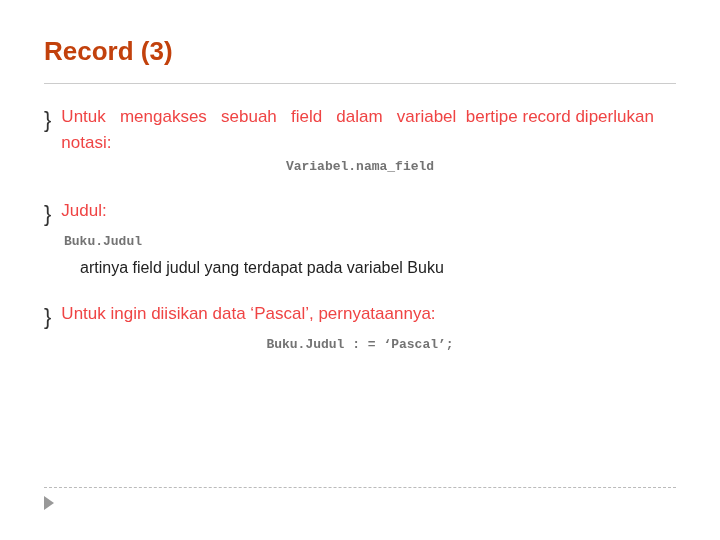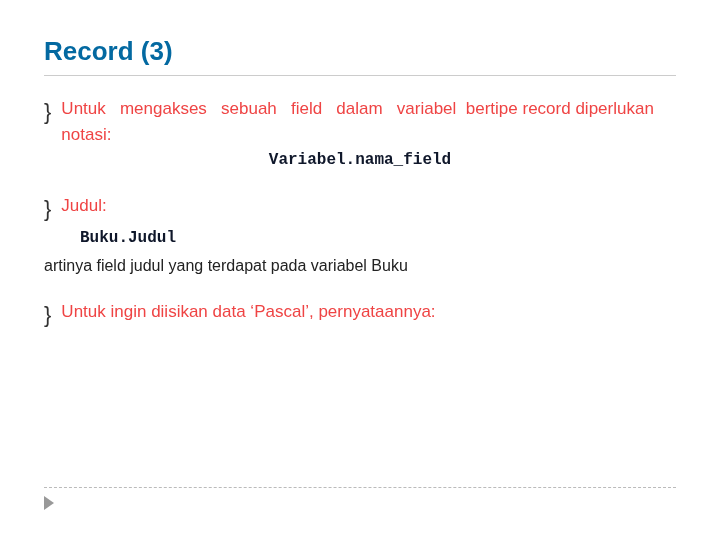--- a/index.html
+++ b/index.html
@@ -21,23 +21,23 @@
       width: 720px;
       height: 540px;
       padding: 36px 44px 30px 44px;
       display: flex;
       flex-direction: column;
     }
 
     .title {
       font-size: 26px;
       font-weight: bold;
-      color: #0369a1;
+      color: #c2410c;
       margin-bottom: 10px;
-      padding-bottom: 8px;
+      padding-bottom: 16px;
       border-bottom: 1px solid #cccccc;
     }
 
     .content {
       flex: 1;
       display: flex;
       flex-direction: column;
       gap: 0px;
       padding-top: 10px;
     }
@@ -63,30 +63,31 @@
     }
 
     .bullet-text {
       font-size: 17px;
       color: #ef4444;
       line-height: 1.5;
     }
 
     .code-line {
       font-family: 'Courier New', Courier, monospace;
-      font-size: 16px;
+      font-size: 13px;
       font-weight: bold;
-      color: #0f172a;
+      color: #737373;
       text-align: center;
       margin: 4px 0 10px 0;
     }
 
     .indent-text {
       font-size: 16px;
       color: #222;
+      margin-left: 36px;
       margin-bottom: 10px;
     }
 
     .footer-line {
       border-top: 1px dashed #bbbbbb;
       margin-top: auto;
       padding-top: 8px;
       display: flex;
       align-items: center;
     }
@@ -114,29 +115,30 @@
         <span class="bullet-text">Untuk &nbsp; mengakses &nbsp; sebuah &nbsp; field &nbsp; dalam &nbsp; variabel &nbsp;bertipe record diperlukan notasi:</span>
       </div>
       <div class="code-line">Variabel.nama_field</div>
     </div>
 
     <div class="bullet-section">
       <div class="bullet-row">
         <span class="bullet-icon">}</span>
         <span class="bullet-text">Judul:</span>
       </div>
-      <div class="code-line" style="text-align:left; margin-left:36px;">Buku.Judul</div>
+      <div class="code-line" style="text-align:left; margin-left:20px;">Buku.Judul</div>
       <div class="indent-text">artinya field judul yang terdapat pada variabel Buku</div>
     </div>
 
     <div class="bullet-section">
       <div class="bullet-row">
         <span class="bullet-icon">}</span>
         <span class="bullet-text">Untuk ingin diisikan data ‘Pascal’, pernyataannya:</span>
       </div>
+      <div class="code-line">Buku.Judul : = ‘Pascal’;</div>
     </div>
 
   </div>
 
   <div class="footer-line">
     <div class="footer-arrow"></div>
   </div>
 
 </div>
 

